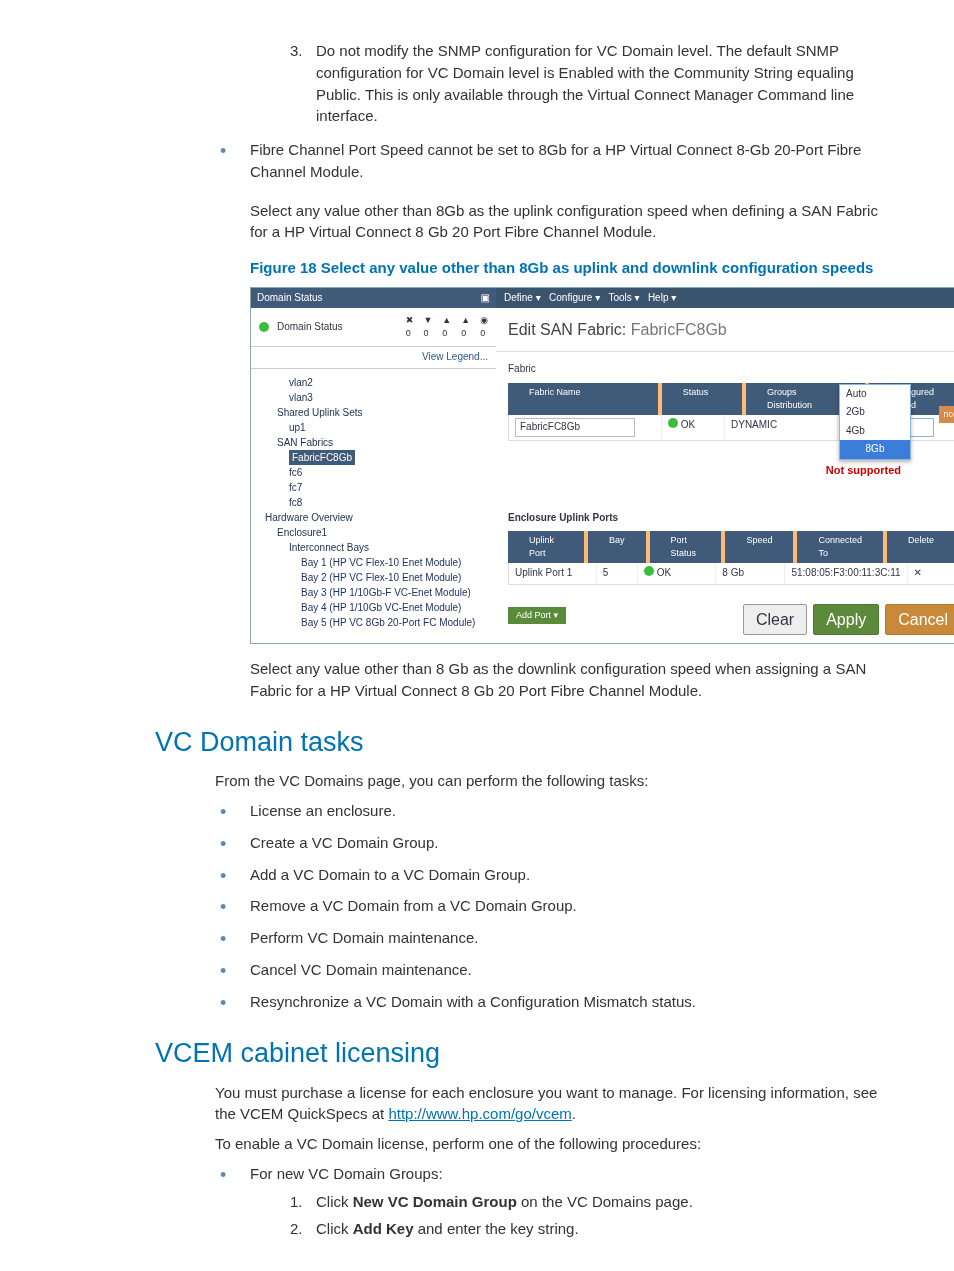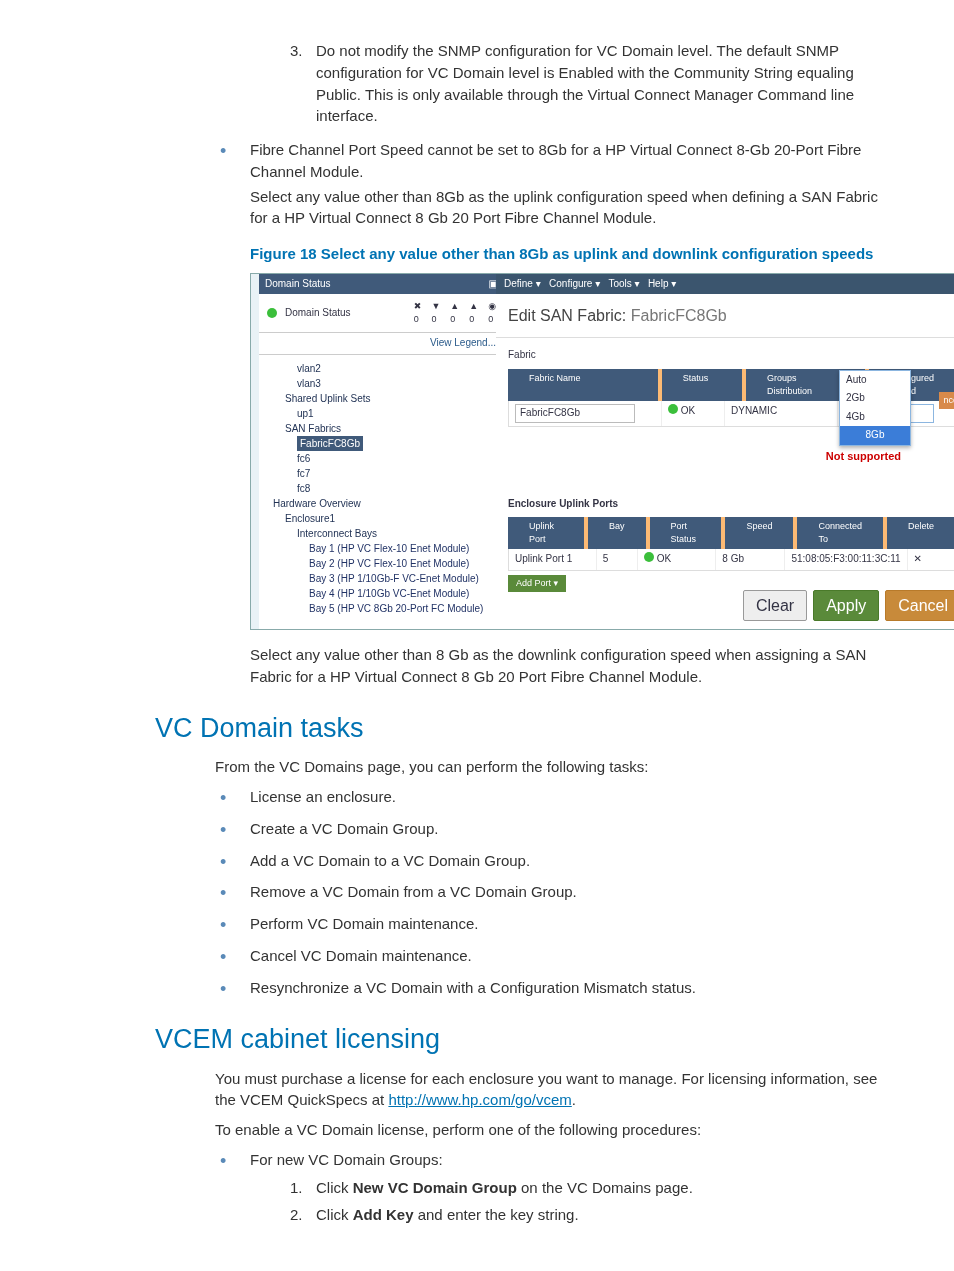--- a/index.html
+++ b/index.html
@@ -40,21 +40,21 @@
     font-size: 18px;
     line-height: 1;
     width: 30px;
     flex-shrink: 0;
     padding-top: 3px;
   }
   .bullet-item .bt {
     flex: 1;
   }
   .bullet-item .bt .sub {
-    margin-top: 3px;
+    margin-top: 17px;
   }
   .tasks-list {
     padding-left: 160px;
     margin: 8px 0 18px 0;
   }
   .tasks-list .bullet-item { margin-bottom: 10px; }
   .fig-caption {
     font-weight: bold;
     color: #0073b3;
     padding-left: 190px;
@@ -67,21 +67,21 @@
     height: 355px;
     background: #e9f2f6;
     border: 1px solid #8aa;
     font-family: Arial, sans-serif;
     font-size: 10px;
     color: #334;
     position: relative;
     overflow: hidden;
   }
   .ss-left {
-    position:absolute; left:8px; top:0; width:245px; height:100%;
+    position:absolute; left:0; top:0; width:245px; height:100%;
     background:#fff; border-right:1px solid #bcc;
   }
   .ss-left-hdr { background:#405a7a; color:#fff; padding:3px 6px; display:flex; justify-content:space-between; }
   .ss-left-status { padding:6px 8px; display:flex; align-items:center; gap:8px; border-bottom:1px solid #ccc;}
   .ss-green-dot { width:10px;height:10px;border-radius:50%;background:#3bbf3b;display:inline-block;}
   .ss-icons { margin-left:auto; display:flex; gap:10px; font-size:9px;}
   .ss-icons span { display:inline-flex; flex-direction:column; align-items:center;}
   .ss-legend { text-align:right; padding:3px 8px; color:#2a5a8a; border-bottom:1px solid #ccc;}
   .ss-ee { background:#405a7a;color:#fff;padding:3px 6px;}
   .ss-tree { padding:6px 4px 6px 14px; color:#235; line-height:1.5;}
@@ -99,21 +99,21 @@
   .ss-row { display:flex; font-size:10px; border:1px solid #ddd; border-top:none;}
   .ss-row div { padding:3px 6px; border-right:1px solid #eee;}
   .ss-dd { position:absolute; right:60px; top:96px; background:#fff;border:1px solid #8cb6e0;font-size:10px;width:70px;box-shadow:0 2px 4px rgba(0,0,0,0.3);}
   .ss-dd div { padding:2px 6px;}
   .ss-dd .hl { background:#3b7dd8;color:#fff;text-align:center;}
   .ss-notsup { position:absolute; right:70px; top:175px; color:#c00; font-weight:bold; font-size:11px;}
   .ss-btns { position:absolute; right:10px; bottom:8px; display:flex; gap:6px;}
   .ss-btn { padding:3px 12px; border:1px solid #999; background:#eee; font-size:16px; border-radius:2px;}
   .ss-btn.grn { background:#5a8a3a;color:#fff;border-color:#4a7a2a;}
   .ss-btn.og { background:#c88a3a;color:#fff;border-color:#b87a2a;}
-  .ss-addport { display:inline-block;background:#5a8a3a;color:#fff;padding:2px 8px;font-size:9px;margin-top:4px;}
+  .ss-addport { display:inline-block;background:#5a8a3a;color:#fff;padding:2px 8px;font-size:9px;margin-top:22px;}
   .para {
     padding-left: 190px;
     margin: 10px 0 10px 0;
   }
   .para-narrow {
     padding-left: 155px;
     margin: 8px 0 8px 0;
   }
   h2.sec {
     color: #0073b3;

